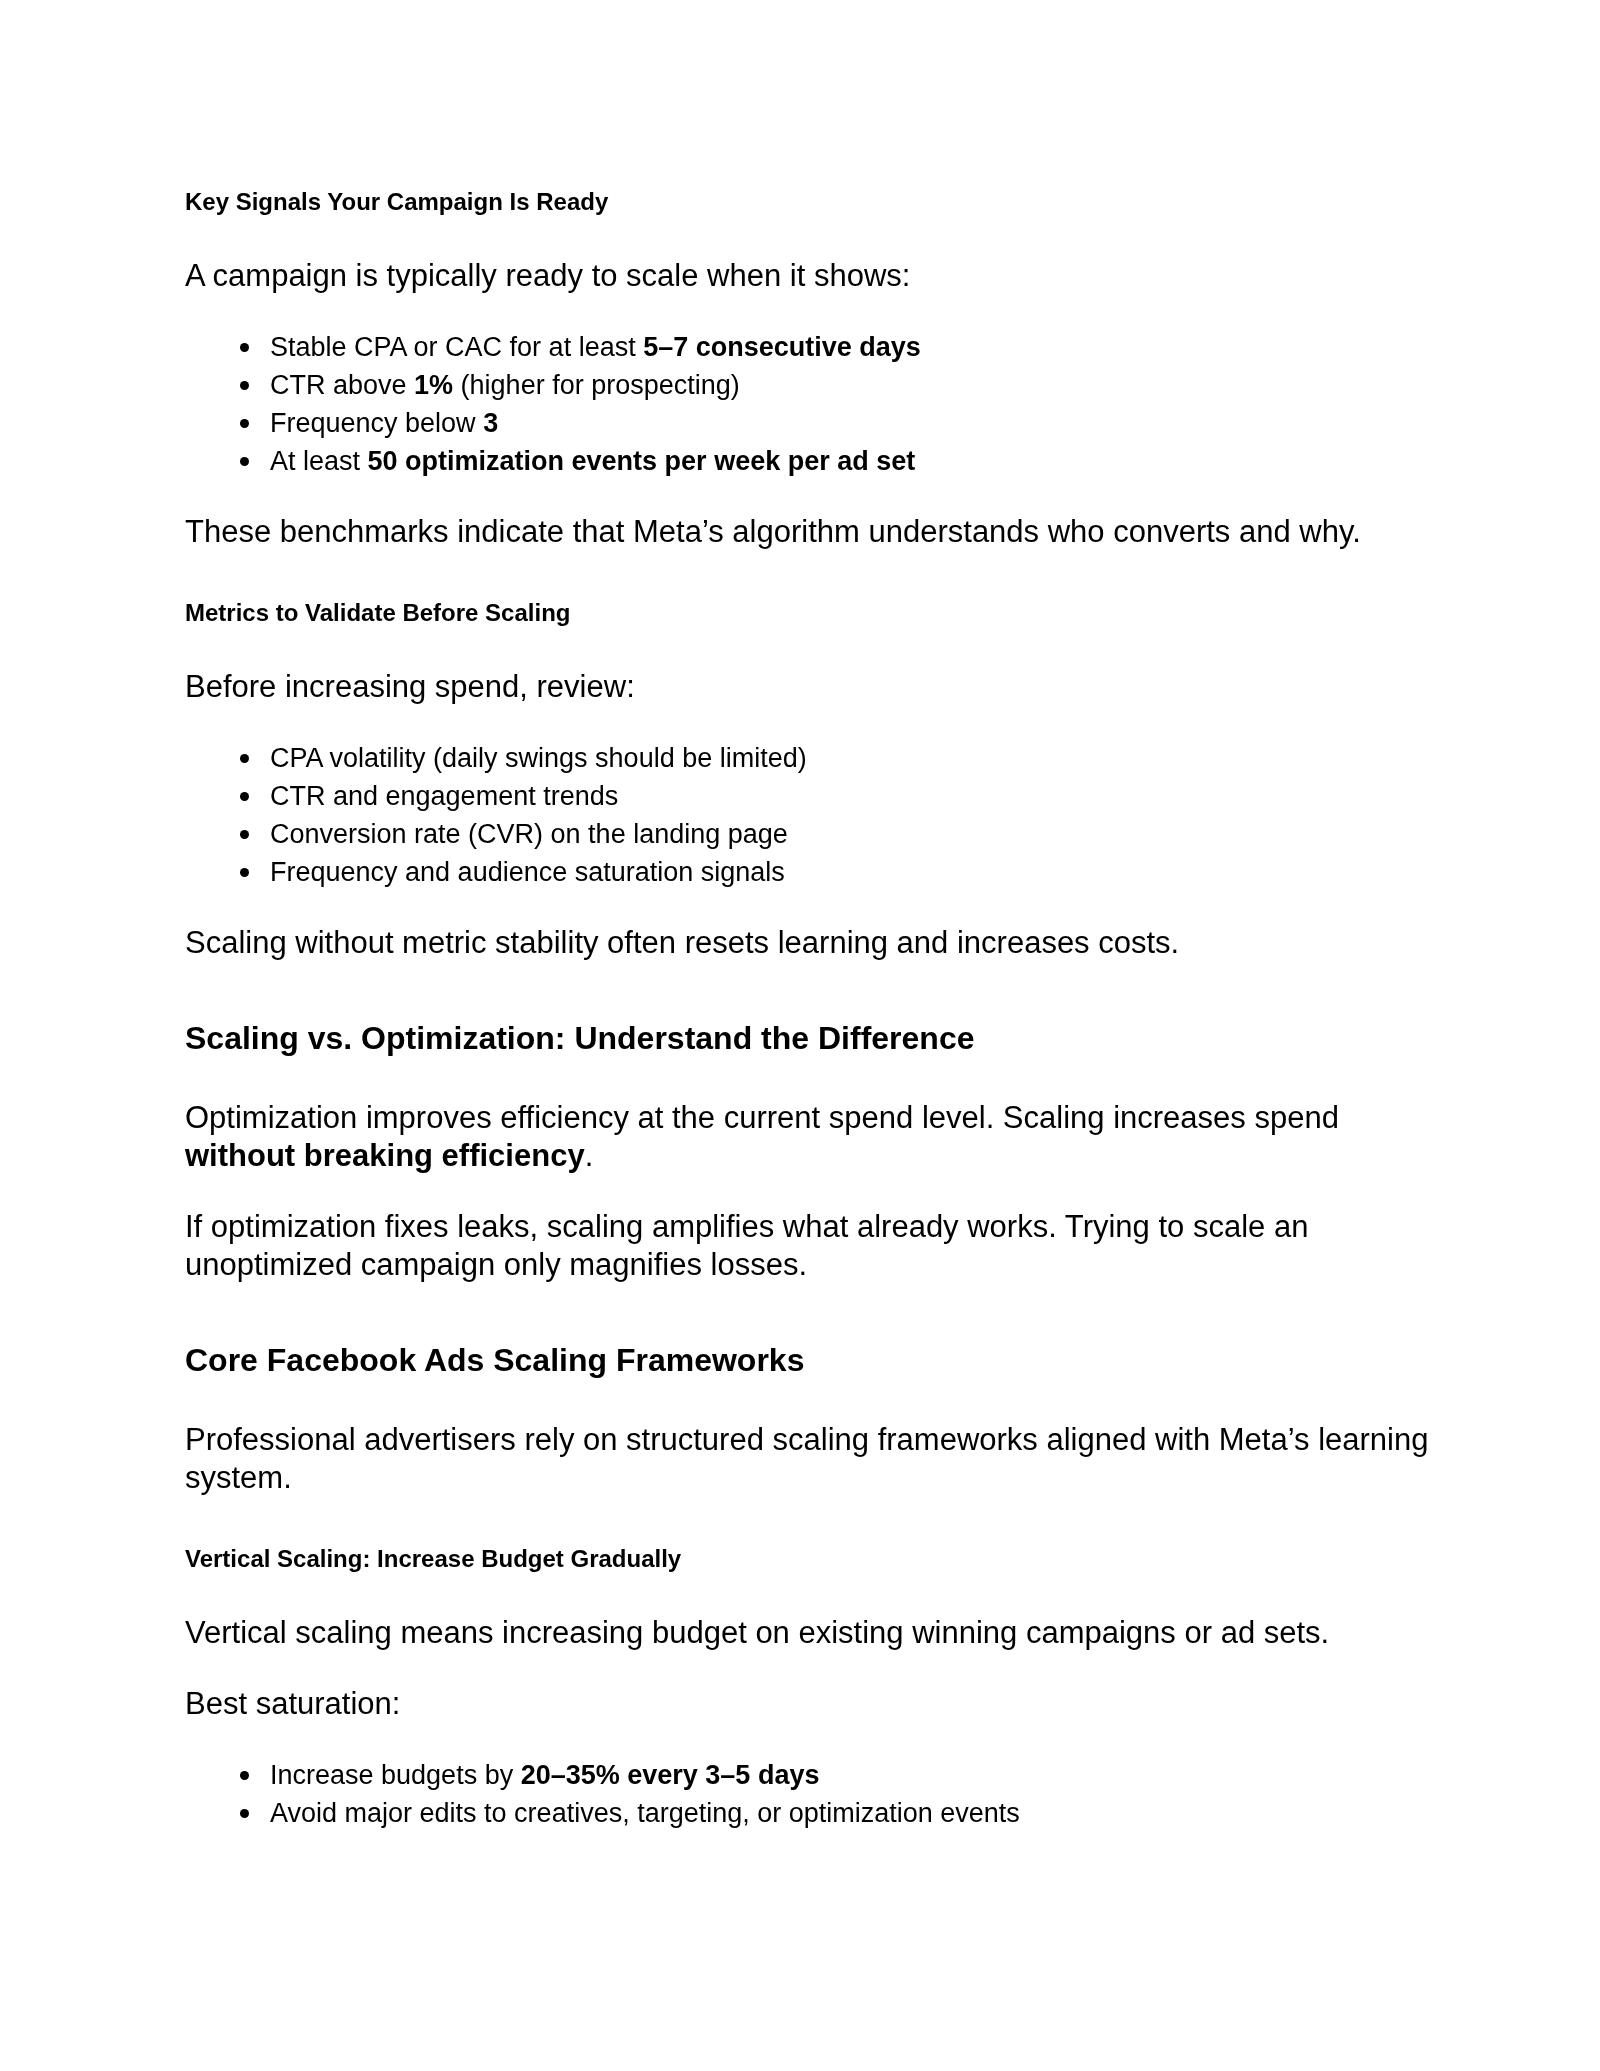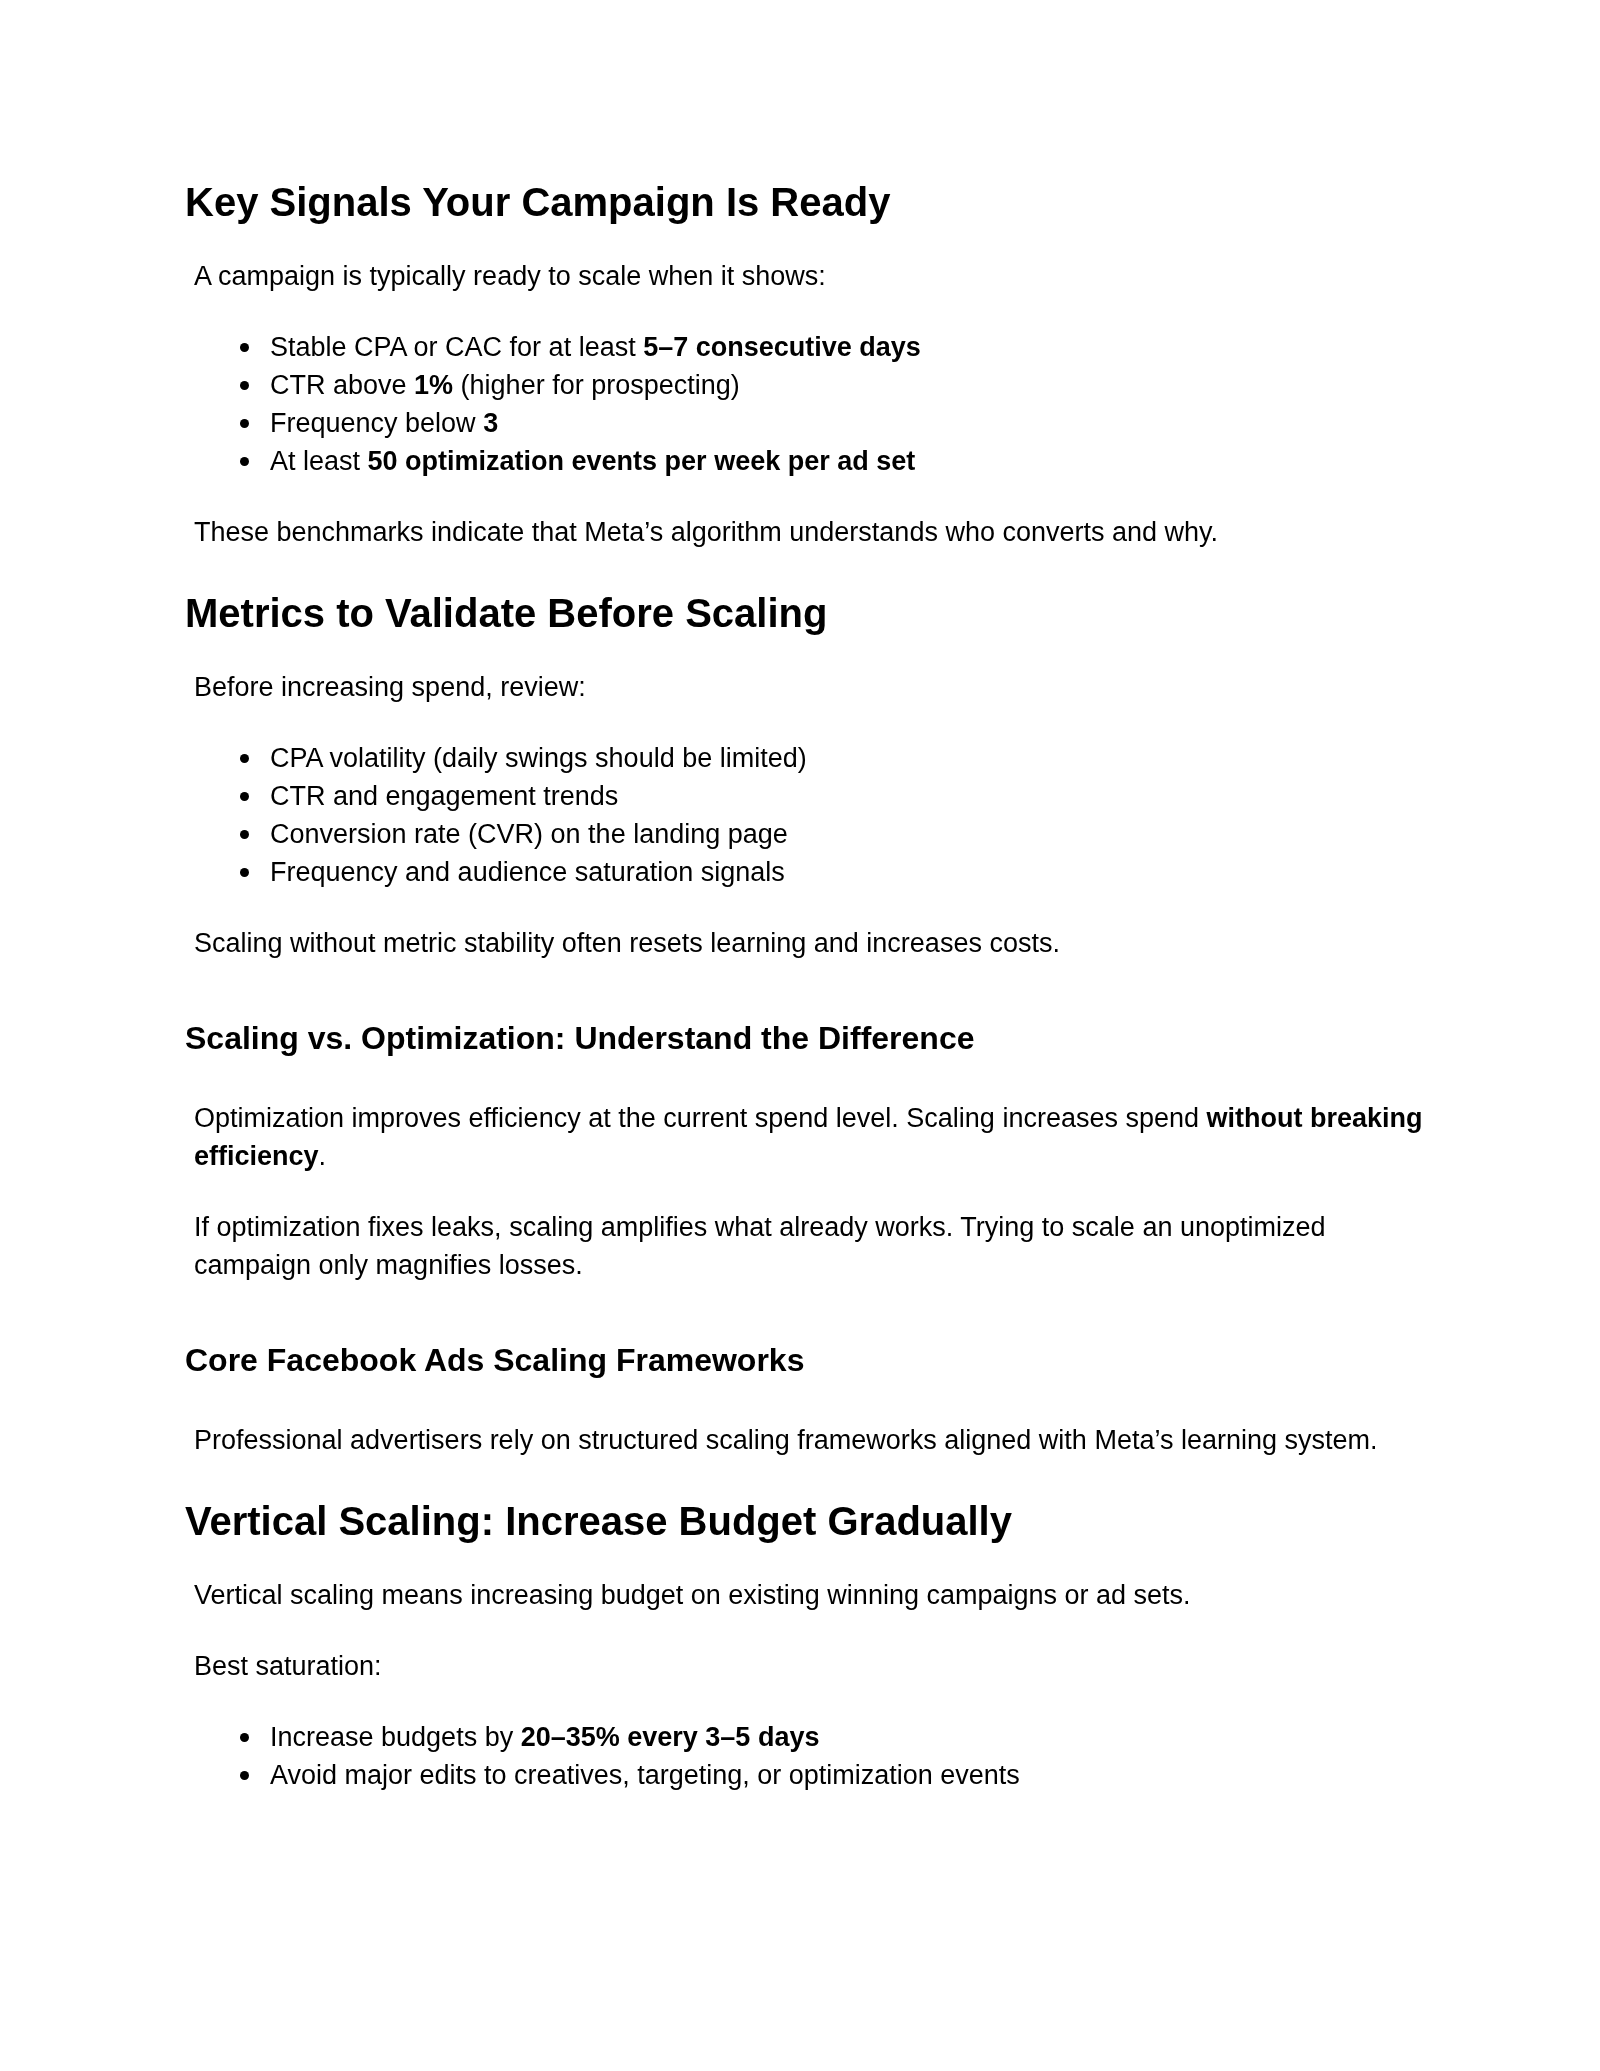--- a/index.html
+++ b/index.html
@@ -22,27 +22,27 @@
   }
   .content {
     position: absolute;
     left: 185px;
     top: 180px;
     width: 1245px;
   }
   .content > *:first-child { margin-top: 0; }
 
   p.body {
-    font-size: 27px;
+    font-size: 31px;
     line-height: 38px;
-    margin: 33px 0 0 9px;
+    margin: 33px 0 0 0;
     font-weight: 400;
   }
   h2.sub-heading {
-    font-size: 40px;
+    font-size: 24px;
     line-height: 44px;
     margin: 40px 0 0 0;
     font-weight: 700;
   }
   h1.main-heading {
     font-size: 32px;
     line-height: 56px;
     margin: 48px 0 0 0;
     font-weight: 700;
   }

